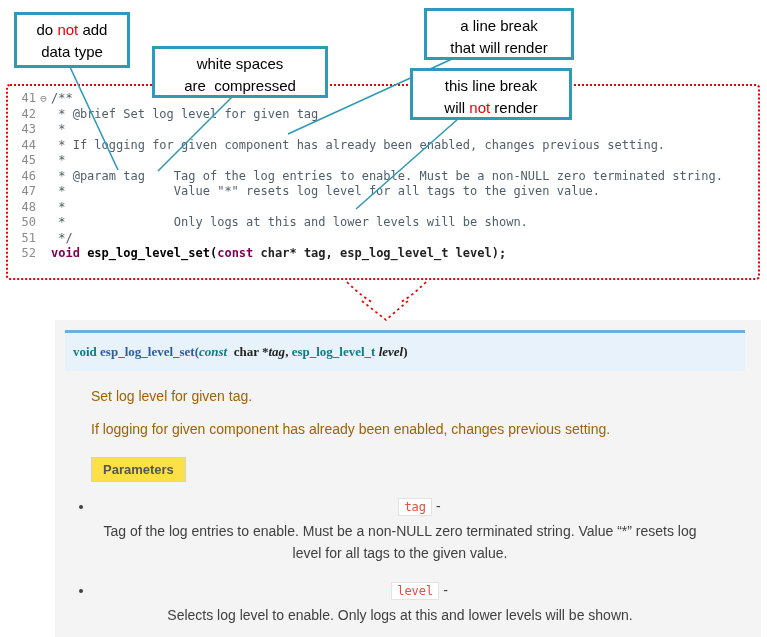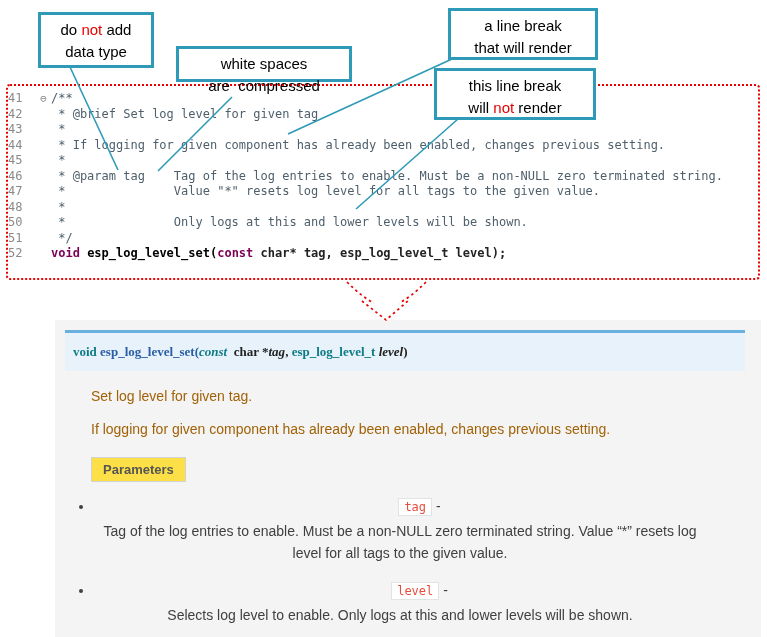--- a/index.html
+++ b/index.html
@@ -1,37 +1,37 @@
 <!DOCTYPE html>
 <html><head>
 <meta charset="utf-8">
 <style>
   html,body{margin:0;padding:0;background:#fff;}
   .canvas{position:relative;width:767px;height:637px;background:#fff;overflow:hidden;
           font-family:"Liberation Sans",sans-serif;}
 
   
   .callout{position:absolute;border:3px solid #2e9ab7;background:#fff;text-align:center;
-           font-size:15px;line-height:1.45;padding:4px 8px;box-sizing:border-box;z-index:4;color:#000;margin-left:24px;}
+           font-size:15px;line-height:1.45;padding:4px 8px;box-sizing:border-box;z-index:4;color:#000;}
   .callout .red{color:#e90000;}
   .co1{left:14px;top:12px;width:116px;height:56px;}
-  .co2{left:152px;top:46px;width:176px;height:36px;}
+  .co2{left:152px;top:46px;width:176px;height:52px;}
   .co3{left:424px;top:8px;width:150px;height:52px;}
   .co4{left:410px;top:68px;width:162px;height:52px;}
   .pre{white-space:pre;}
 
   
   .overlay{position:absolute;left:0;top:0;z-index:3;pointer-events:none;}
 
   
   .codeblock{position:absolute;left:6px;top:84px;width:754px;height:196px;border:2px dotted #e90000;
              border-radius:4px;box-sizing:border-box;padding-top:5px;z-index:1;background:#fff;}
   .codeline{display:flex;font-family:"DejaVu Sans Mono",monospace;font-size:12px;line-height:15.5px;
             white-space:pre;color:#4e5f6b;}
-  .lineno{width:28px;color:#8a8a8a;flex:none;}
+  .lineno{width:28px;text-align:right;color:#8a8a8a;flex:none;}
   .fold{width:15px;color:#8a8a8a;flex:none;text-align:center;font-size:11px;}
   .ct{flex:1;}
   .ct52{color:#222;font-weight:bold;}
   .kw{color:#7f0055;font-weight:bold;}
   .fname{color:#000;font-weight:bold;}
 
   
   .docpanel{position:absolute;left:55px;top:320px;width:706px;height:317px;background:#f4f4f4;
             z-index:1;box-sizing:border-box;padding:10px 16px 0 10px;}
   .sigbar{background:#e7f2fa;border-top:3px solid #6ab0de;padding:11px 8px;

